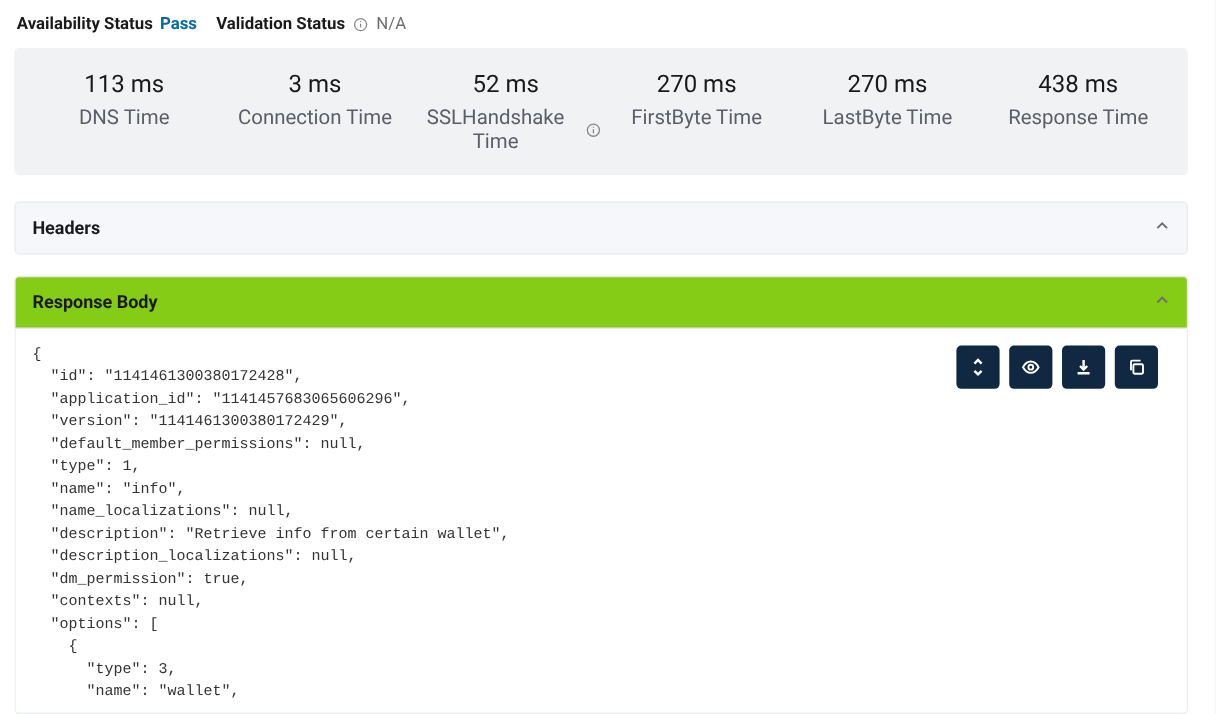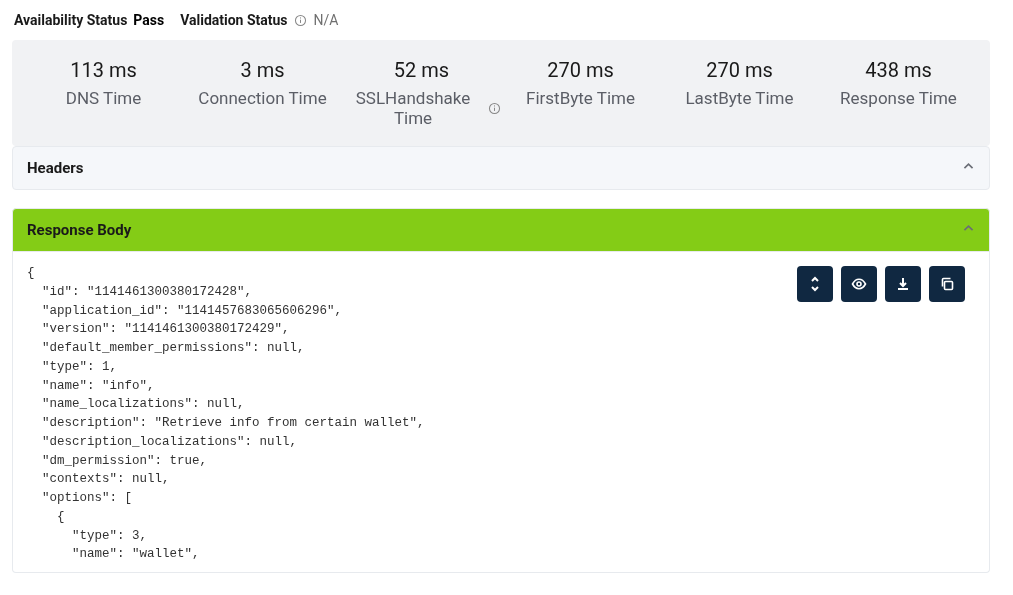--- a/index.html
+++ b/index.html
@@ -1,25 +1,25 @@
 <!DOCTYPE html>
 <html><head>
   <meta charset="utf-8">
   <style>
     * { box-sizing: border-box; margin: 0; padding: 0; }
     body { font-family: -apple-system, BlinkMacSystemFont, "Segoe UI", Roboto, Helvetica, Arial, sans-serif; background: #fff; color: #1a1a1a; font-size: 14px; }
     .container { padding: 8px 12px; width: 1002px; }
     .status-row { display: flex; gap: 16px; padding: 4px 2px 12px 2px; font-size: 14px; }
     .status-item { display: flex; align-items: center; gap: 6px; }
     .status-label { font-weight: 700; color: #1a1a1a; }
-    .status-value-pass { color: #000000; font-weight: 700; }
+    .status-value-pass { color: #0369a1; font-weight: 700; }
     .status-value-na { color: #707070; font-weight: 400; }
     .info-icon { width: 14px; height: 14px; display: inline-flex; align-items: center; justify-content: center; color: #888; }
     .info-icon svg { width: 13px; height: 13px; }
-    .metrics-bar { background: #f1f2f4; border-radius: 4px; padding: 18px 12px; display: flex; justify-content: space-around; }
+    .metrics-bar { background: #f1f2f4; border-radius: 4px; padding: 18px 12px; display: flex; justify-content: space-around; margin-bottom: 22px; }
     .metric { text-align: center; flex: 1; }
     .metric-value { font-size: 20px; font-weight: 400; color: #1a1a1a; margin-bottom: 6px; }
     .metric-label { font-size: 17px; color: #5b5e66; display: inline-flex; align-items: center; gap: 4px; justify-content: center; }
     .collapsible { background: #f5f7fa; border: 1px solid #e7eaee; border-radius: 4px; padding: 12px 14px; display: flex; justify-content: space-between; align-items: center; cursor: pointer; margin-bottom: 18px; gap: 22px; }
     .collapsible-title { font-weight: 700; color: #1a1a1a; font-size: 15px; }
     .chevron { color: #6b6e76; }
     .chevron svg { width: 13px; height: 13px; }
     .response-header { background: #84cc16; border: 1px solid #e7eaee; border-radius: 4px 4px 0 0; padding: 12px 14px; display: flex; justify-content: space-between; align-items: center; cursor: pointer; }
     .response-body-panel { border: 1px solid #e7eaee; border-top: none; border-radius: 0 0 4px 4px; position: relative; padding: 12px 14px 8px 14px; }
     .code-pre { font-family: "SFMono-Regular", Consolas, "Liberation Mono", Menlo, monospace; font-size: 12.5px; line-height: 1.5; color: #333; white-space: pre; overflow-y: scroll; height: 300px; padding-right: 14px; }

